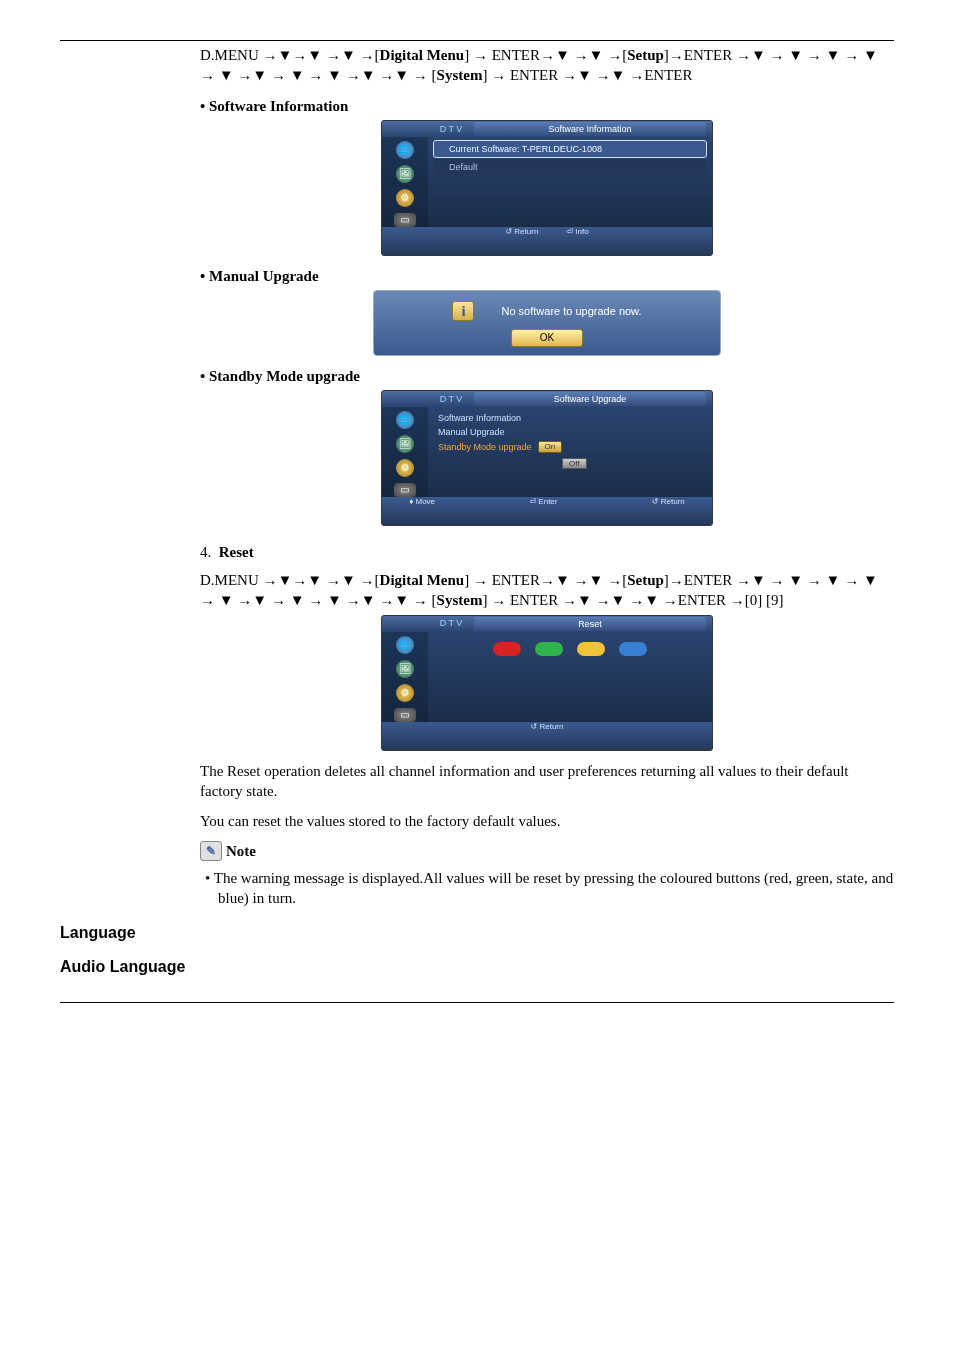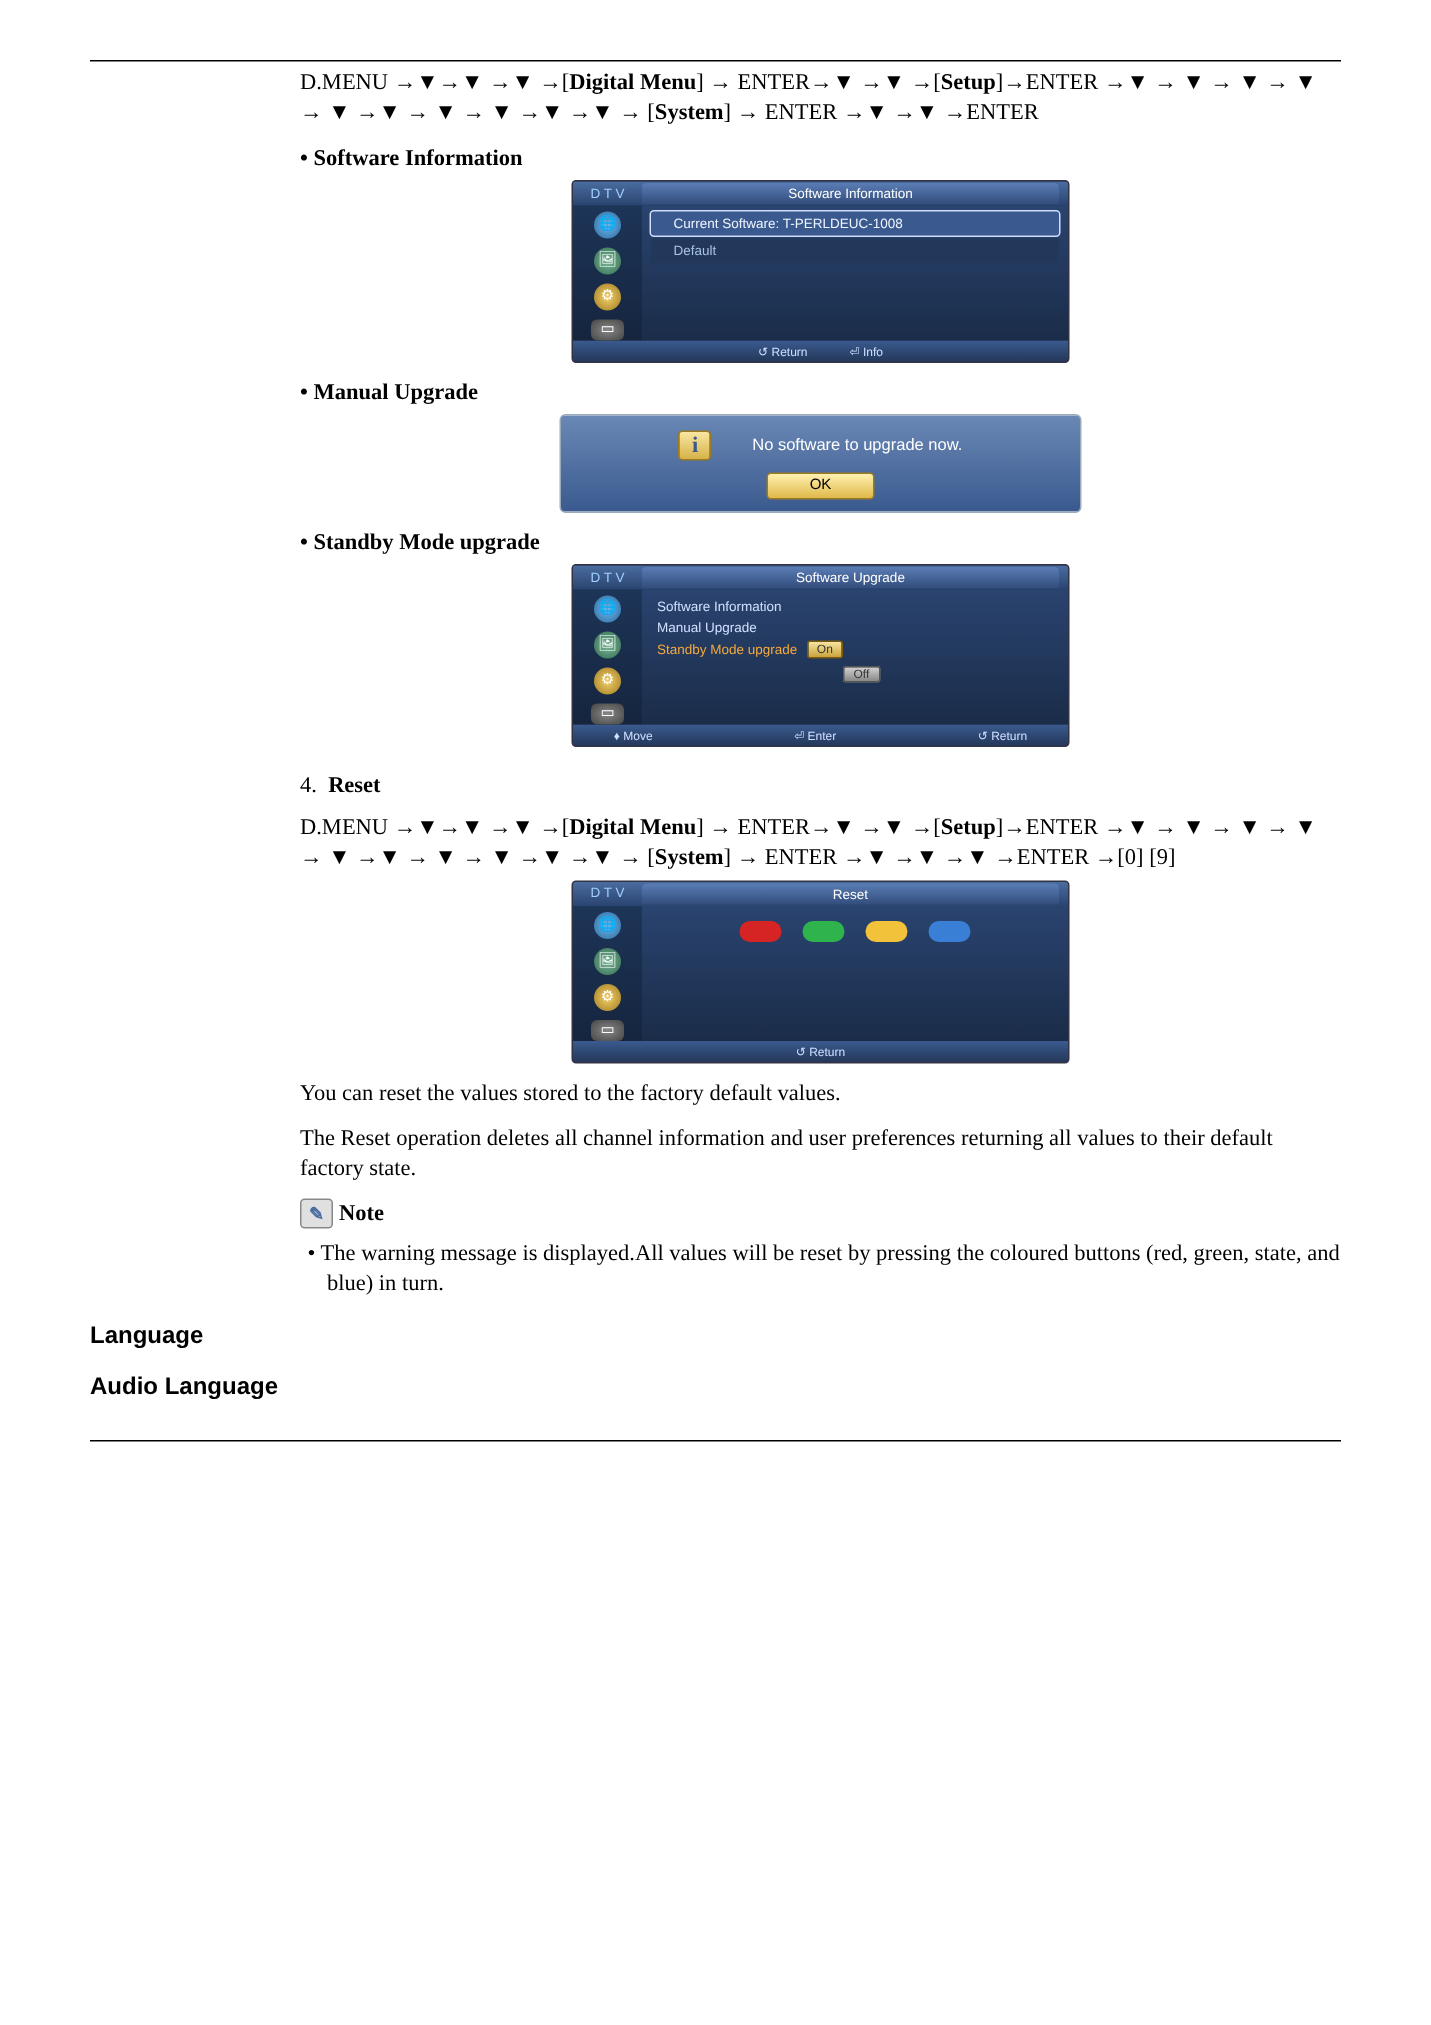--- a/index.html
+++ b/index.html
@@ -52,20 +52,21 @@
     border-radius: 3px;
     overflow: hidden;
     border: 1px solid #334;
     background: #243a5f;
   }
   .tv-header {
     display: flex;
     height: 16px;
     align-items: center;
     background: linear-gradient(#4a6ca0, #2a4470);
+    padding-left: 46px;
   }
   .tv-header .dtv {
     width: 46px;
     text-align: center;
     color: #9fd0ff;
     font-size: 9px;
   }
   .tv-header .title-tab {
     flex: 1;
     background: linear-gradient(#5a7db5, #334d7c);
@@ -129,26 +130,26 @@
     font-size:8px;
     height:10px;
     line-height:10px;
     border:1px solid #7a5a10;
   }
   .mini-btn.gray{
     background: linear-gradient(#d0d0d0,#888);
     border:1px solid #555;
   }
   .tv-footer {
-    height: 14px;
+    height: 28px;
     background: linear-gradient(#3a5a8f, #24385a);
     display:flex;
     justify-content:center;
     gap: 28px;
-    align-items:flex-end;
+    align-items:flex-start;
     font-size: 8px;
     color:#cfe0ff;
   }
   .tv-footer .f3 { display:flex; gap:40px; width:100%; justify-content:space-around;}
   .dash-box{
     width: 330px;
     margin: 4px auto 8px auto;
     font-family: Arial, sans-serif;
     background: linear-gradient(#dfe6ef,#c7d2e0);
     border: 1px solid #9ab;
@@ -343,22 +344,22 @@
             <div class="dot yellow"></div>
             <div class="dot blue"></div>
           </div>
         </div>
       </div>
       <div class="tv-footer">
         <span><span>↺</span> <span>Return</span></span>
       </div>
     </div>
 
+    <div class="para">The Reset operation deletes all channel information and user preferences returning all values to their default factory state.</div>
     <div class="para">You can reset the values stored to the factory default values.</div>
-    <div class="para">The Reset operation deletes all channel information and user preferences returning all values to their default factory state.</div>
 
     <div class="note-row">
       <div class="note-ic">✎</div>
       <span>Note</span>
     </div>
     <div class="inner-bullet">The warning message is displayed.All values will be reset by pressing the coloured buttons (red, green, state, and blue) in turn.</div>
   </div>
 
   <div class="sections-wrap">
     <h2 class="section">Language</h2>

